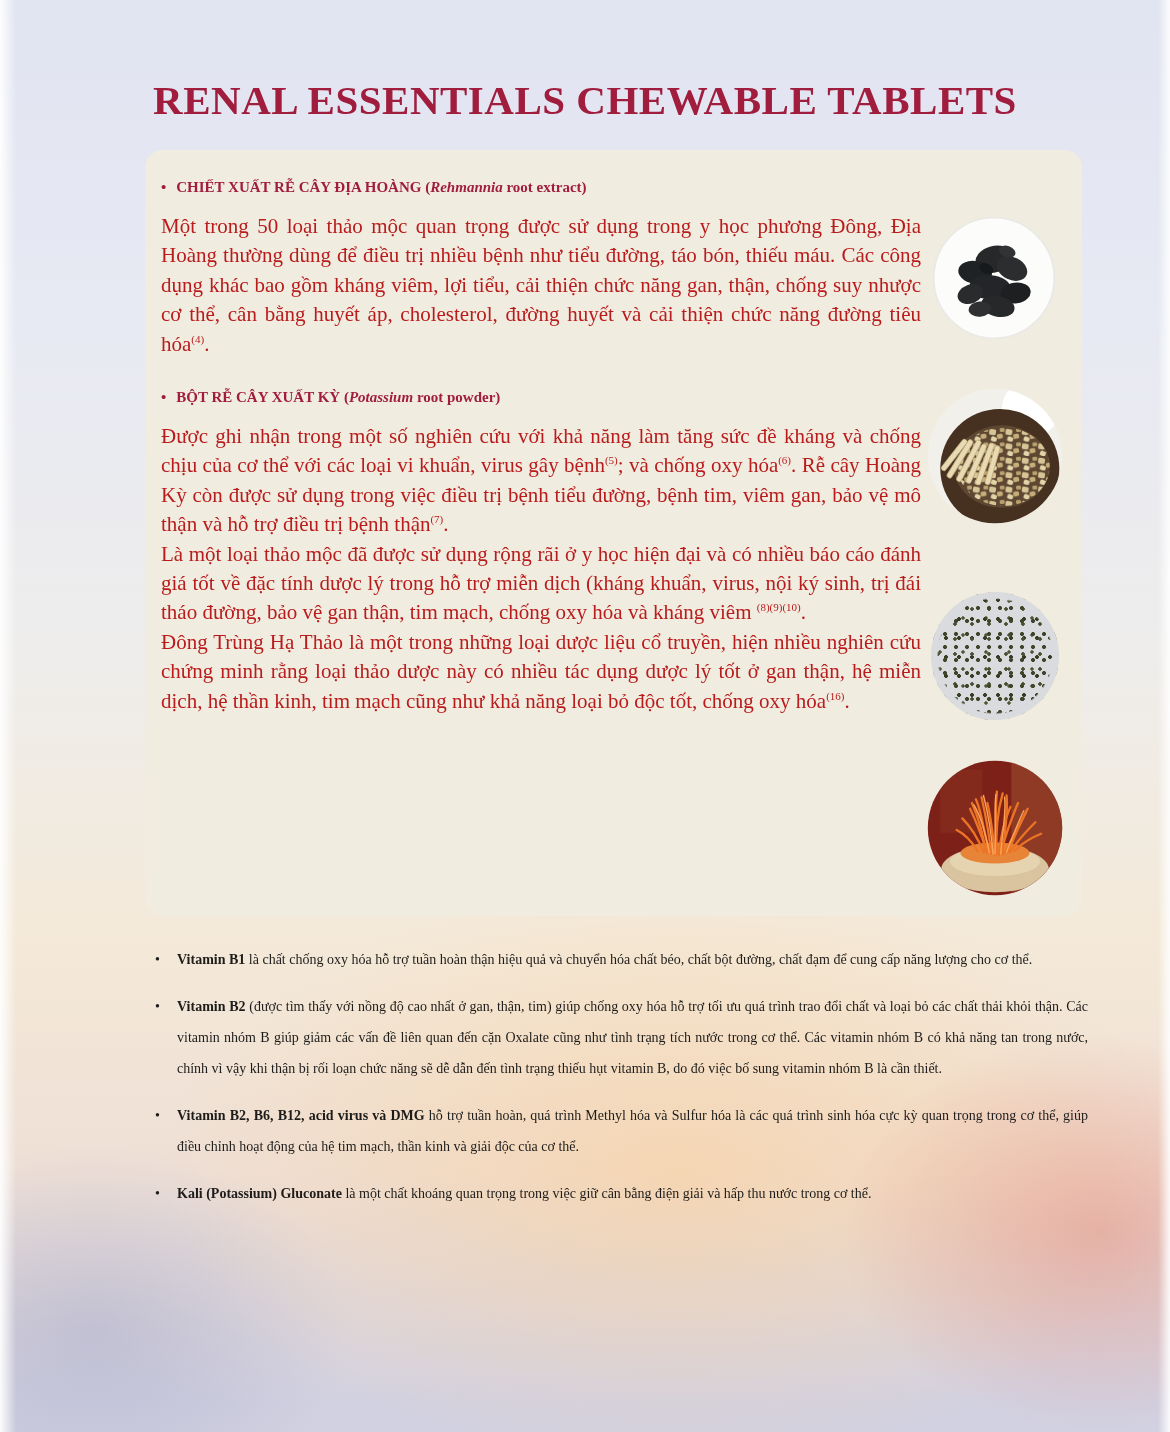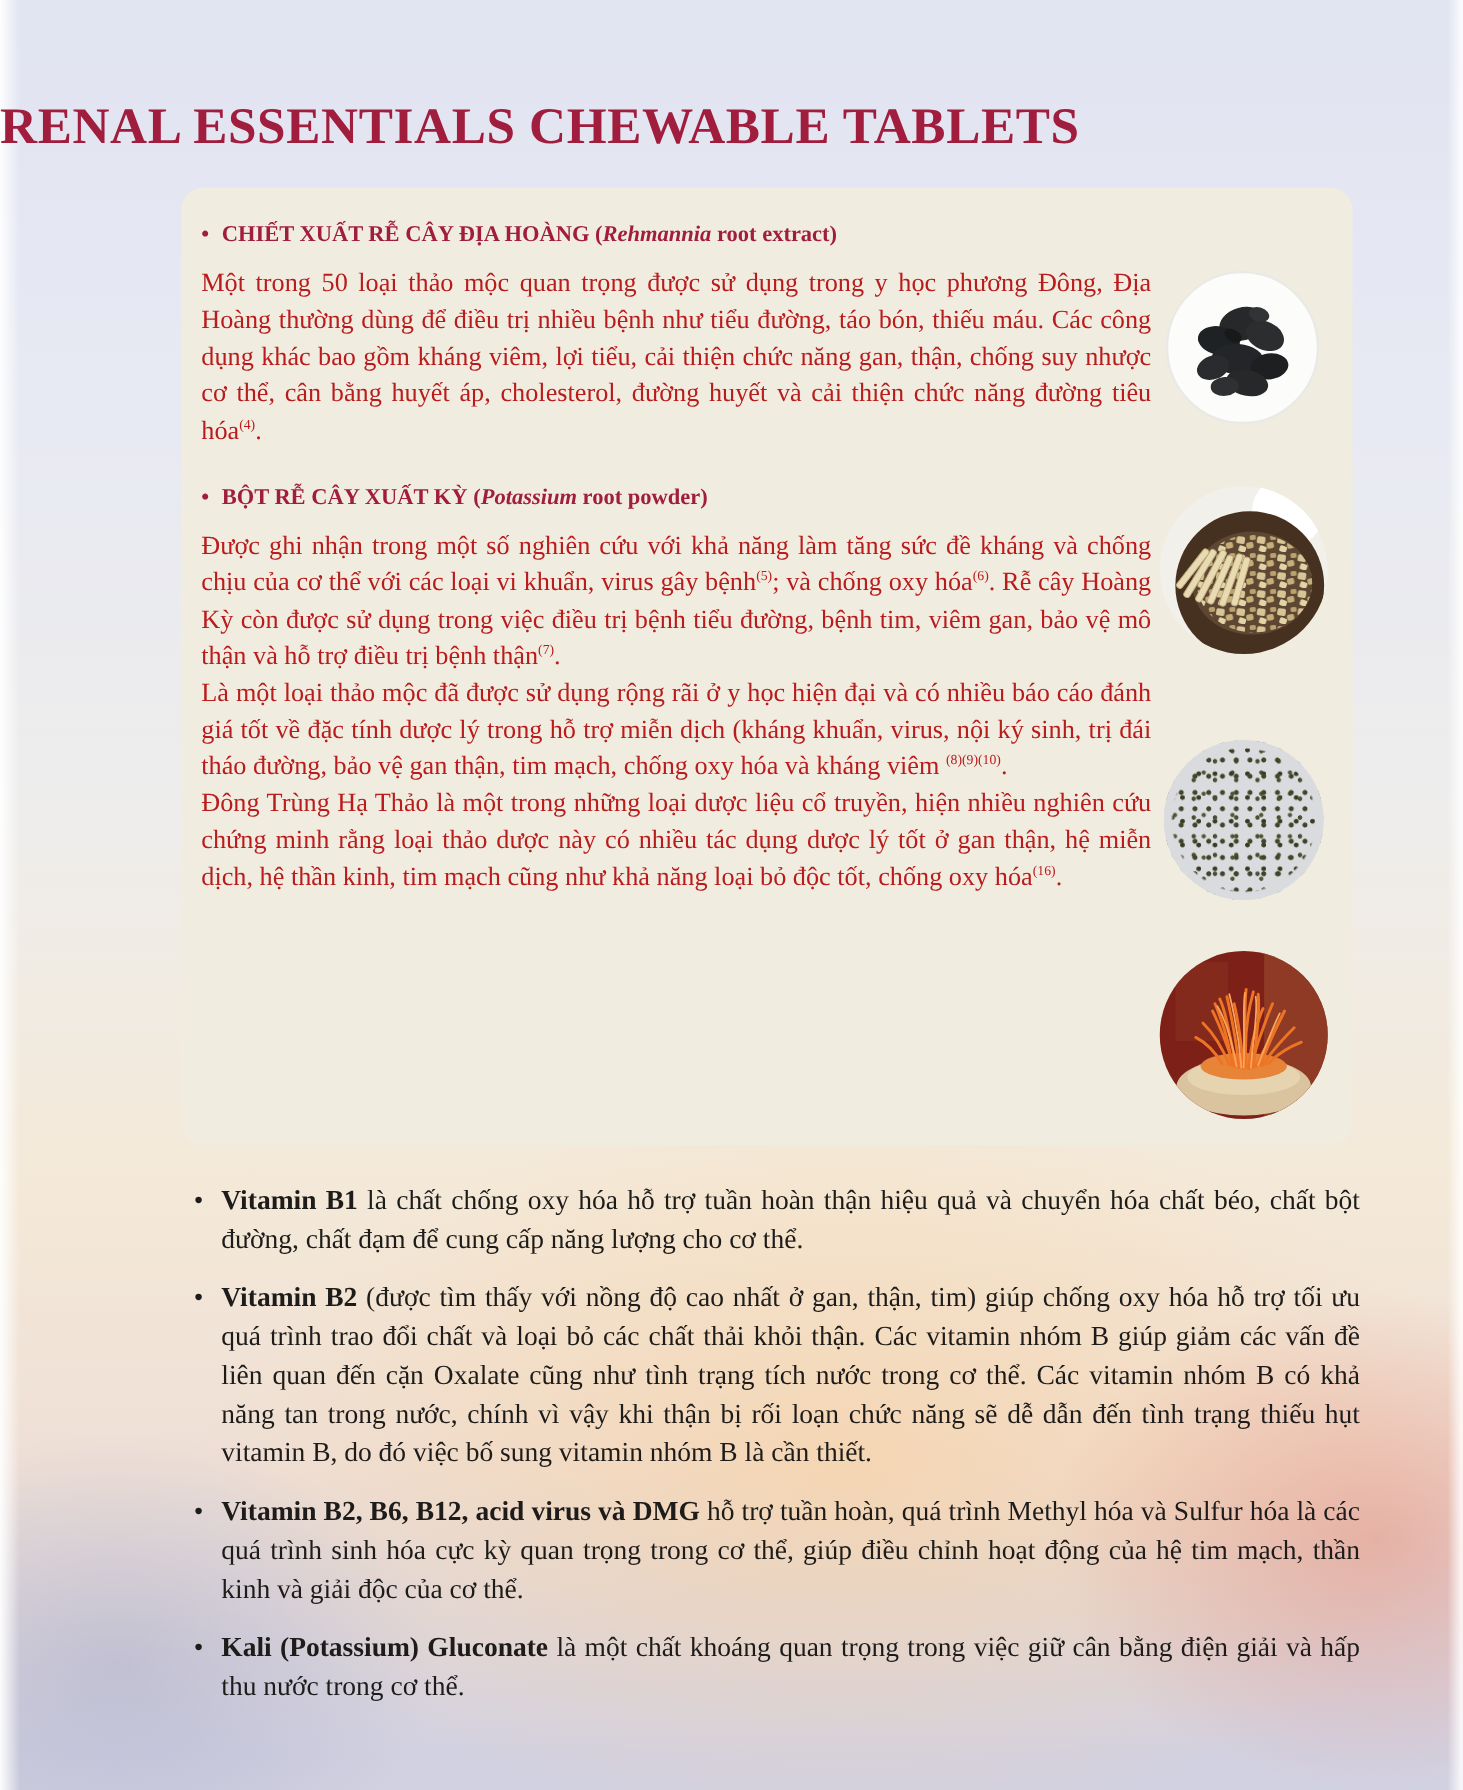--- a/index.html
+++ b/index.html
@@ -11,31 +11,31 @@
       radial-gradient(ellipse 760px 420px at 58% 82%, rgba(250,206,150,0.55), transparent 68%),
       radial-gradient(ellipse 420px 300px at 8% 93%, rgba(145,152,190,0.35), transparent 62%),
       linear-gradient(180deg,#e1e4f1 0%,#e7e9f3 22%,#eeedec 45%,#f4e9d8 66%,#eedfd6 82%,#d2d1e1 98%);
   }
   .page::before{content:"";position:absolute;left:0;top:0;width:16px;height:100%;
     background:linear-gradient(90deg,rgba(255,255,255,0.95),rgba(255,255,255,0));pointer-events:none;}
   .page::after{content:"";position:absolute;right:0;top:0;width:12px;height:100%;
     background:linear-gradient(270deg,rgba(255,255,255,0.9),rgba(255,255,255,0));pointer-events:none;}
 
   .title{
-    position:absolute;top:76px;left:0;width:100%;
+    position:absolute;top:76px;left:0;width:100%;text-align:center;
     font-size:41px;font-weight:bold;color:#a01d3e;letter-spacing:0.5px;margin:0;
   }
 
   .panel{
     position:absolute;left:145px;top:150px;width:937px;height:766px;
     background:#f1ece0;border-radius:18px;
   }
   .panel-text{position:absolute;left:16px;top:22px;width:760px;}
   .section-heading{
-    font-size:18px;font-weight:bold;color:#a11d3e;margin:23px 0 10px 0;line-height:30px;
+    font-size:15px;font-weight:bold;color:#a11d3e;margin:23px 0 10px 0;line-height:30px;
   }
   .section-heading .dot{margin-right:10px;}
   .section-heading .i{font-style:italic;}
   .section-body{
     font-size:21px;line-height:29.4px;color:#b91c1c;margin:0;text-align:justify;
   }
   .section-body sup{font-size:11px;line-height:0;}
   .first .section-heading{margin-top:0;}
 
   .circle{position:absolute;border-radius:50%;}
@@ -53,21 +53,21 @@
     box-shadow:inset 0 0 0 6px #dadbde, inset 0 0 0 7px rgba(218,219,222,0.6);
   }
   .circle4{left:778px;top:606px;width:144px;height:144px;}
 
   .bullet-list{
     position:absolute;left:150px;top:944px;width:938px;
     list-style:none;margin:0;padding:0;
   }
   .bullet-list li{
     position:relative;padding-left:27px;margin-bottom:16px;
-    font-size:22px;line-height:31px;color:#1d1c1a;text-align:justify;
+    font-size:14px;line-height:31px;color:#1d1c1a;text-align:justify;
   }
   .bullet-list li::before{
     content:"\2022";position:absolute;left:5px;top:0;color:#1d1c1a;
   }
   .b{font-weight:bold;}
   .i{font-style:italic;}
 </style>
 </head>
 <body>
 

